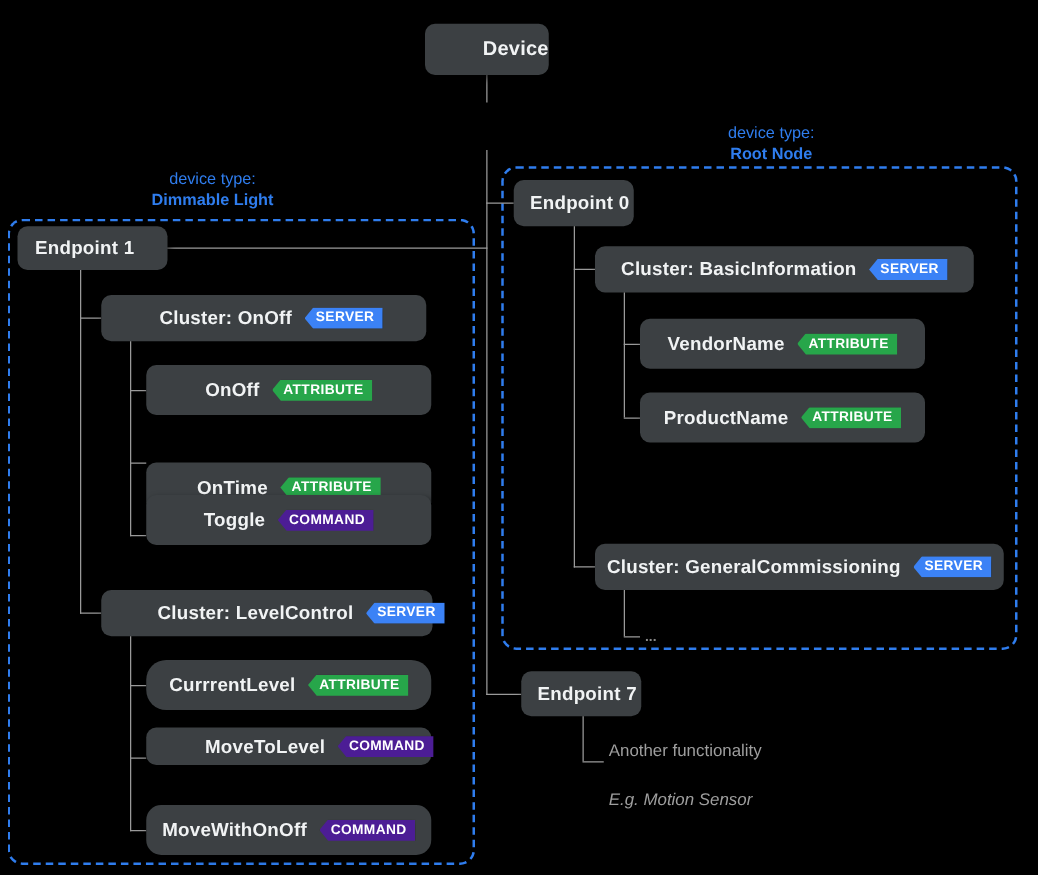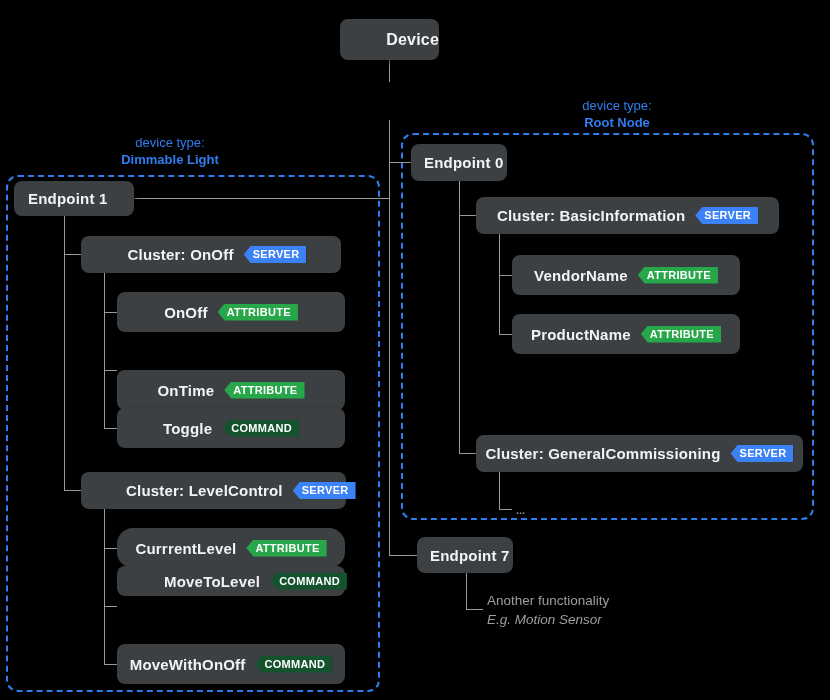--- a/index.html
+++ b/index.html
@@ -86,41 +86,41 @@
     letter-spacing: .3px;
     color: #ffffff;
     padding: 2px 7px 2px 9px;
     line-height: 13px;
     white-space: nowrap;
     clip-path: polygon(7px 0, 100% 0, 100% 100%, 7px 100%, 0 50%);
     filter: drop-shadow(1px 2px 2px rgba(0,0,0,0.6));
   }
   .badge.server    { background: #3b82f6; }
   .badge.attribute { background: #27a64a; }
-  .badge.command   { background: #14532d; }
+  .badge.command   { background: #4c1d95; }
 
   
   .ellipsis {
     position: absolute;
     color: #8a8a8a;
     font-size: 11px;
     font-weight: 700;
     line-height: 10px;
   }
 
   
   .note {
     position: absolute;
     color: #9e9e9e;
     font-size: 13.5px;
     line-height: 19px;
     white-space: nowrap;
   }
   .note .l1 { display: block; font-style: normal; }
-  .note .l2 { display: block; font-style: italic; }
+  .note .l2 { display: block; font-style: italic; margin-top: 20px; }
 </style>
 </head>
 <body>
 
 <div id="stage">
 
   <div class="panel" style="left:6px; top:175px; width:374px; height:517px;"></div>
   <div class="panel" style="left:401px; top:133px; width:413px; height:387px;"></div>
 
   <div class="panel-label" style="left:110px; top:134px; width:120px;">
@@ -175,21 +175,21 @@
     </span>
   </div>
 
   <div class="box leaf" style="left:117px; top:350px; width:228px; height:40px;margin-top:20px;">
     <span class="rowinner">
       <span class="txt">OnTime</span>
       <span class="badge attribute">ATTRIBUTE</span>
     </span>
   </div>
 
-  <div class="box leaf" style="left:117px; top:408px; width:228px; height:40px;align-items:center;">
+  <div class="box leaf" style="left:117px; top:396px; width:228px; height:40px;align-items:center;">
     <span class="rowinner">
       <span class="txt">Toggle</span>
       <span class="badge command">COMMAND</span>
     </span>
   </div>
 
   <div class="box cluster" style="left:81px; top:472px; width:265px; height:37px;padding-left:45px;">
     <span class="rowinner">
       <span class="txt">Cluster: LevelControl</span>
       <span class="badge server">SERVER</span>
@@ -201,28 +201,28 @@
   <div class="line hline" style="left:104px; top:606px; width:13px;"></div>
   <div class="line hline" style="left:104px; top:664px; width:13px;"></div>
 
   <div class="box leaf" style="left:117px; top:528px; width:228px; height:40px;border-radius:16px;">
     <span class="rowinner">
       <span class="txt">CurrrentLevel</span>
       <span class="badge attribute">ATTRIBUTE</span>
     </span>
   </div>
 
-  <div class="box leaf" style="left:117px; top:566px; width:228px; height:30px;padding-left:47px;">
+  <div class="box leaf" style="left:117px; top:582px; width:228px; height:30px;padding-left:47px;">
     <span class="rowinner">
       <span class="txt">MoveToLevel</span>
       <span class="badge command">COMMAND</span>
     </span>
   </div>
 
-  <div class="box leaf" style="left:117px; top:644px; width:228px; height:40px;">
+  <div class="box leaf" style="left:117px; top:644px; width:228px; height:40px;border-radius:12px;">
     <span class="rowinner">
       <span class="txt">MoveWithOnOff</span>
       <span class="badge command">COMMAND</span>
     </span>
   </div>
 
   <div class="box endpoint" style="left:411px; top:144px; width:96px; height:37px; padding-left:13px;">
     <span class="txt">Endpoint 0</span>
   </div>
 

